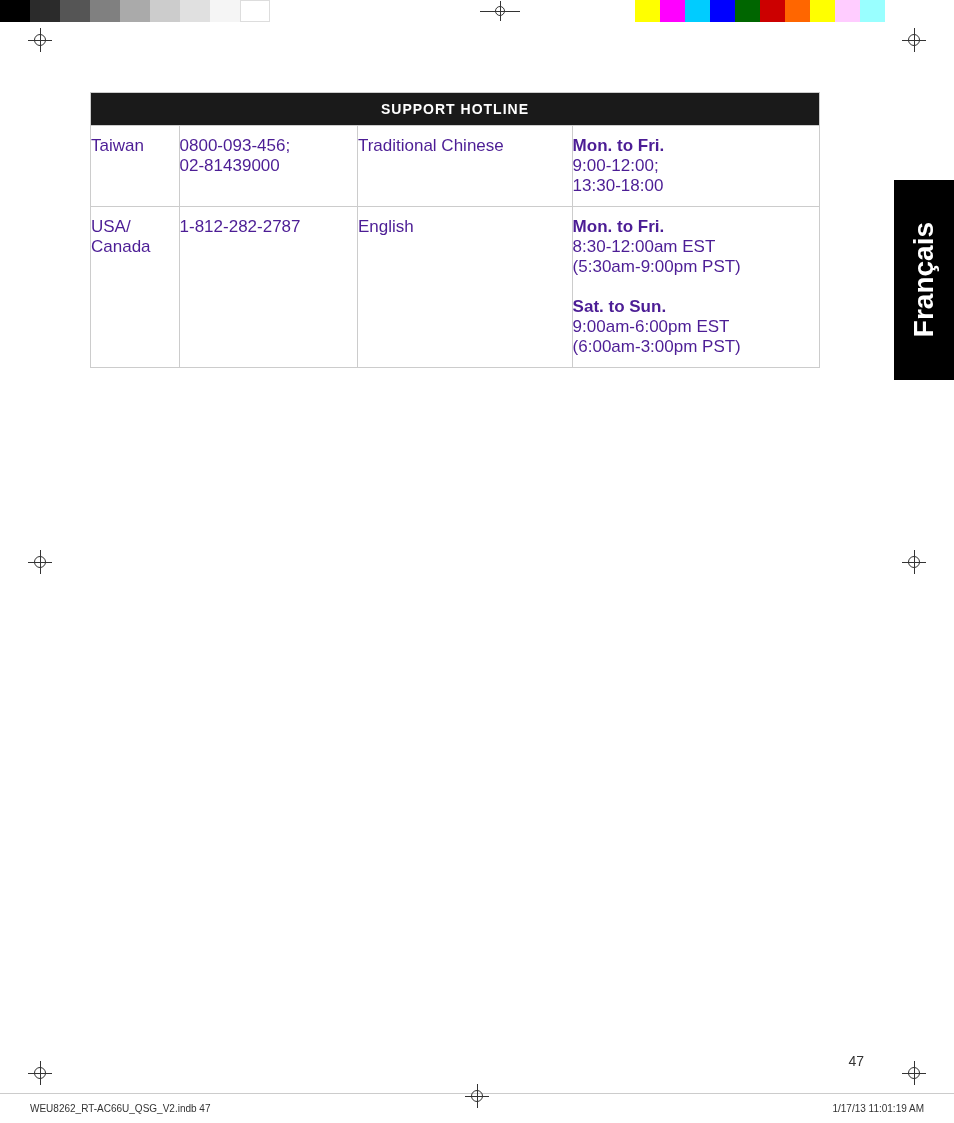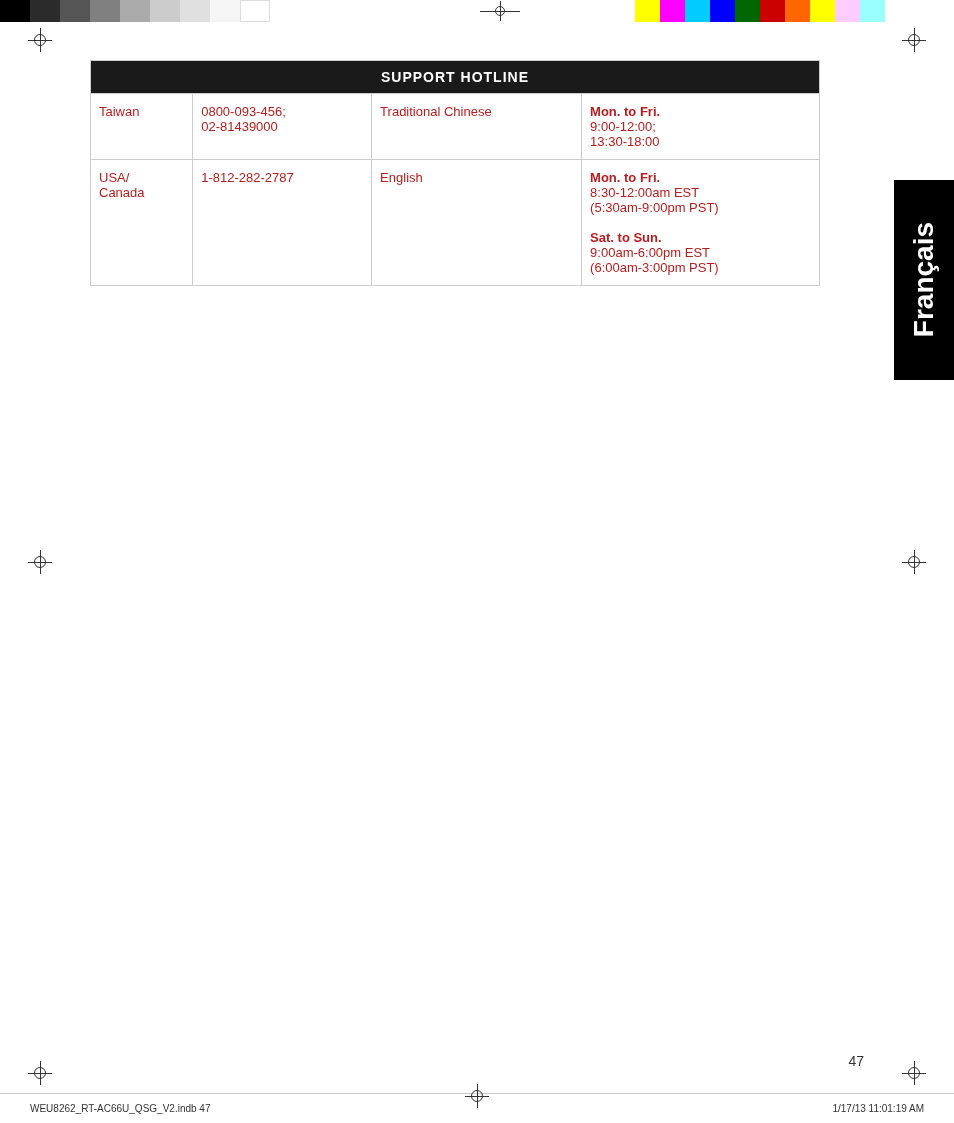--- a/index.html
+++ b/index.html
@@ -72,20 +72,21 @@
       writing-mode: vertical-rl;
       transform: rotate(180deg);
       white-space: nowrap;
     }
 
     
     .support-table {
       width: 100%;
       border-collapse: collapse;
       border: 1px solid #ccc;
+      margin-top: 32px;
     }
 
     .table-title-row td {
       background: #1a1a1a;
       color: #ffffff;
       text-align: center;
       font-weight: bold;
       font-size: 14px;
       padding: 8px 10px;
       letter-spacing: 1px;
@@ -96,24 +97,24 @@
       color: #ffffff;
       text-align: center;
       font-weight: bold;
       font-size: 13px;
       padding: 8px 10px;
       border: 1px solid #888;
     }
 
     .table-data-row td {
       border: 1px solid #ccc;
-      padding: 10px 8px;
+      padding: 10px 0;
       vertical-align: top;
-      font-size: 13px;
-      color: #b91c1c;
+      font-size: 17px;
+      color: #4c1d95;
     }
 
     .avail-bold {
       font-weight: bold;
     }
 
     .avail-normal {
       font-weight: normal;
     }
 

